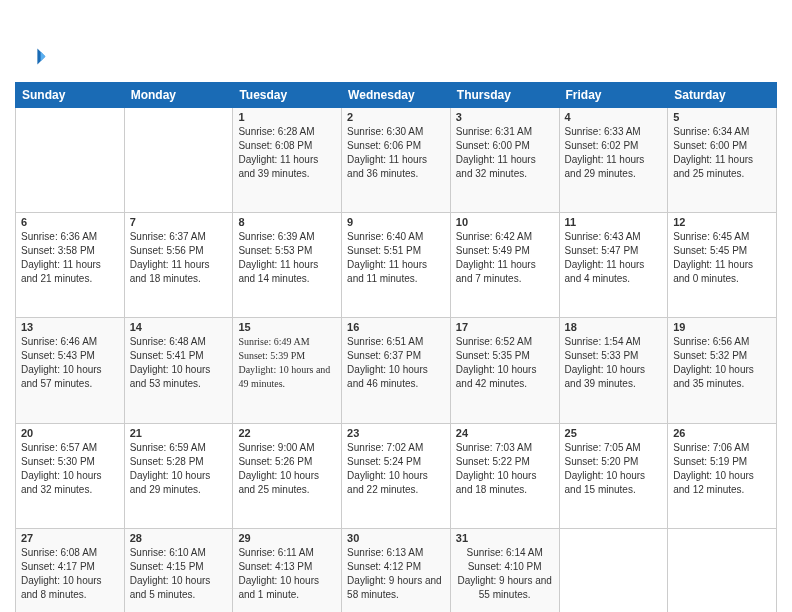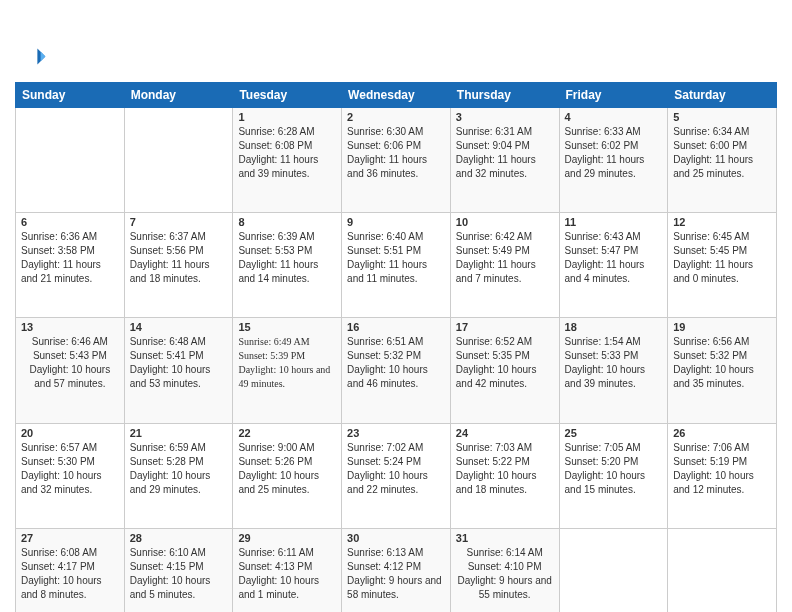--- a/index.html
+++ b/index.html
@@ -135,21 +135,21 @@
           </td>
           <td>
             <span class="day-number">2</span>
             <div class="day-info" style="white-space: pre-line;">Sunrise: 6:30 AM
 Sunset: 6:06 PM
 Daylight: 11 hours and 36 minutes.</div>
           </td>
           <td>
             <span class="day-number">3</span>
             <div class="day-info" style="white-space: pre-line;">Sunrise: 6:31 AM
-Sunset: 9:04 PM
+Sunset: 6:00 PM
 Daylight: 11 hours and 32 minutes.</div>
           </td>
           <td>
             <span class="day-number">4</span>
             <div class="day-info" style="white-space: pre-line;">Sunrise: 6:33 AM
 Sunset: 6:02 PM
 Daylight: 11 hours and 29 minutes.</div>
           </td>
           <td>
             <span class="day-number">5</span>
@@ -198,40 +198,40 @@
           <td>
             <span class="day-number">12</span>
             <div class="day-info" style="white-space: pre-line;">Sunrise: 6:45 AM
 Sunset: 5:45 PM
 Daylight: 11 hours and 0 minutes.</div>
           </td>
         </tr>
         <tr>
           <td>
             <span class="day-number">13</span>
-            <div class="day-info" style="white-space: pre-line; text-align: center;">Sunrise: 6:46 AM
+            <div class="day-info" style="white-space: pre-line;">Sunrise: 6:46 AM
 Sunset: 5:43 PM
 Daylight: 10 hours and 57 minutes.</div>
           </td>
           <td>
             <span class="day-number">14</span>
             <div class="day-info" style="white-space: pre-line;">Sunrise: 6:48 AM
 Sunset: 5:41 PM
 Daylight: 10 hours and 53 minutes.</div>
           </td>
           <td>
             <span class="day-number">15</span>
             <div class="day-info" style="white-space: pre-line; font-family: Liberation Serif, serif;">Sunrise: 6:49 AM
 Sunset: 5:39 PM
 Daylight: 10 hours and 49 minutes.</div>
           </td>
           <td>
             <span class="day-number">16</span>
             <div class="day-info" style="white-space: pre-line;">Sunrise: 6:51 AM
-Sunset: 5:32 PM
+Sunset: 6:37 PM
 Daylight: 10 hours and 46 minutes.</div>
           </td>
           <td>
             <span class="day-number">17</span>
             <div class="day-info" style="white-space: pre-line;">Sunrise: 6:52 AM
 Sunset: 5:35 PM
 Daylight: 10 hours and 42 minutes.</div>
           </td>
           <td>
             <span class="day-number">18</span>

